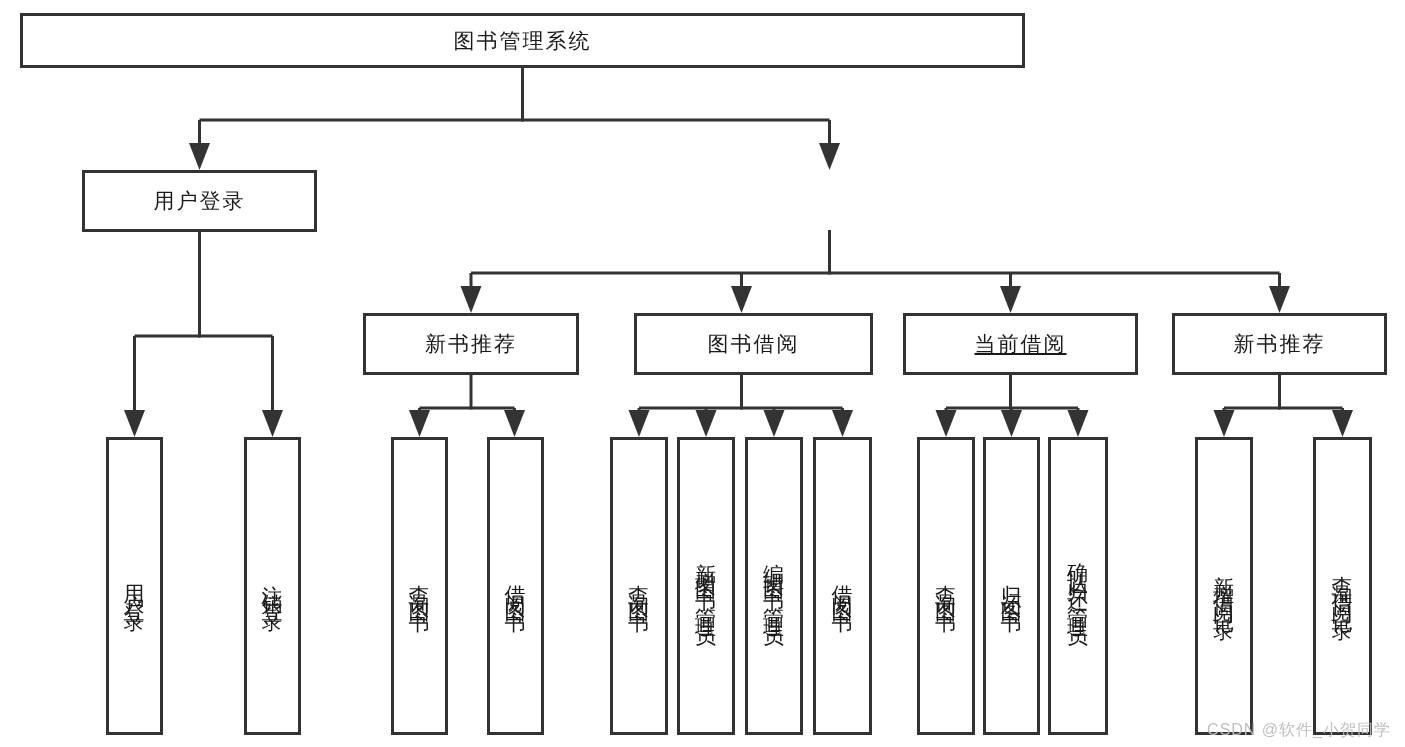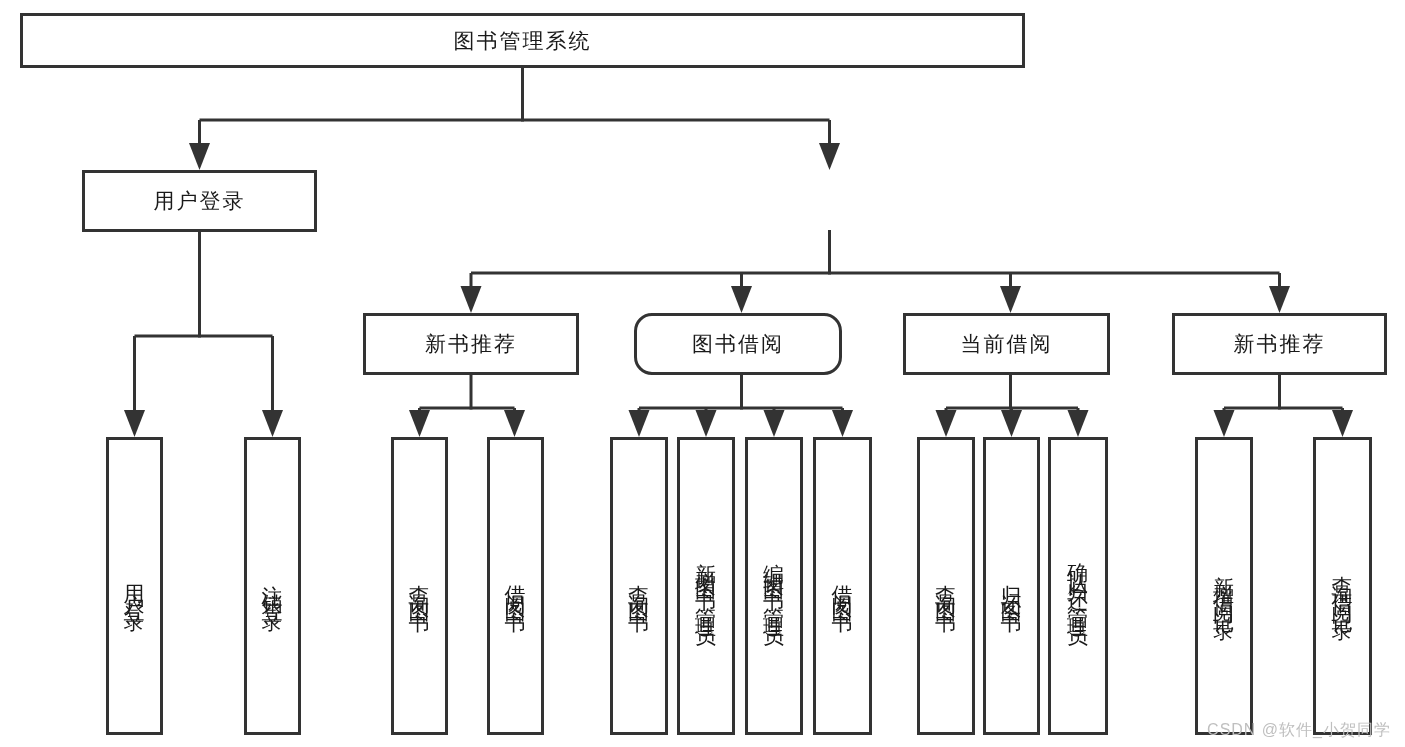--- a/index.html
+++ b/index.html
@@ -29,22 +29,22 @@
     letter-spacing: 2px;
     color: #1a1a1a;
     text-align: left;
   }
   .root  { left: 20px;  top: 13px;  width: 1005px; height: 55px; }
   .lv2   { top: 170px;  height: 62px; width: 235px; }
   .lv2.user  { left: 82px;  }
   .lv2.mgmt  { left: 712px; }
   .lv3   { top: 313px;  height: 62px; }
   .lv3.nb { left: 363px; width: 216px; }
-  .lv3.bb { left: 634px; width: 208px; border-radius: 18px; }
-  .lv3.cb { left: 903px; width: 207px; }
+  .lv3.bb { left: 634px; width: 239px; }
+  .lv3.cb { left: 903px; width: 235px; text-decoration: underline; }
   .lv3.br { left: 1172px; width: 215px; }
   .leaf  { top: 437px; height: 298px; }
   .leaf .vtext {
     writing-mode: vertical-rl;
     text-orientation: mixed;
     font-size: 21px;
     line-height: 1;
     letter-spacing: 9px;
   }
   .watermark {

